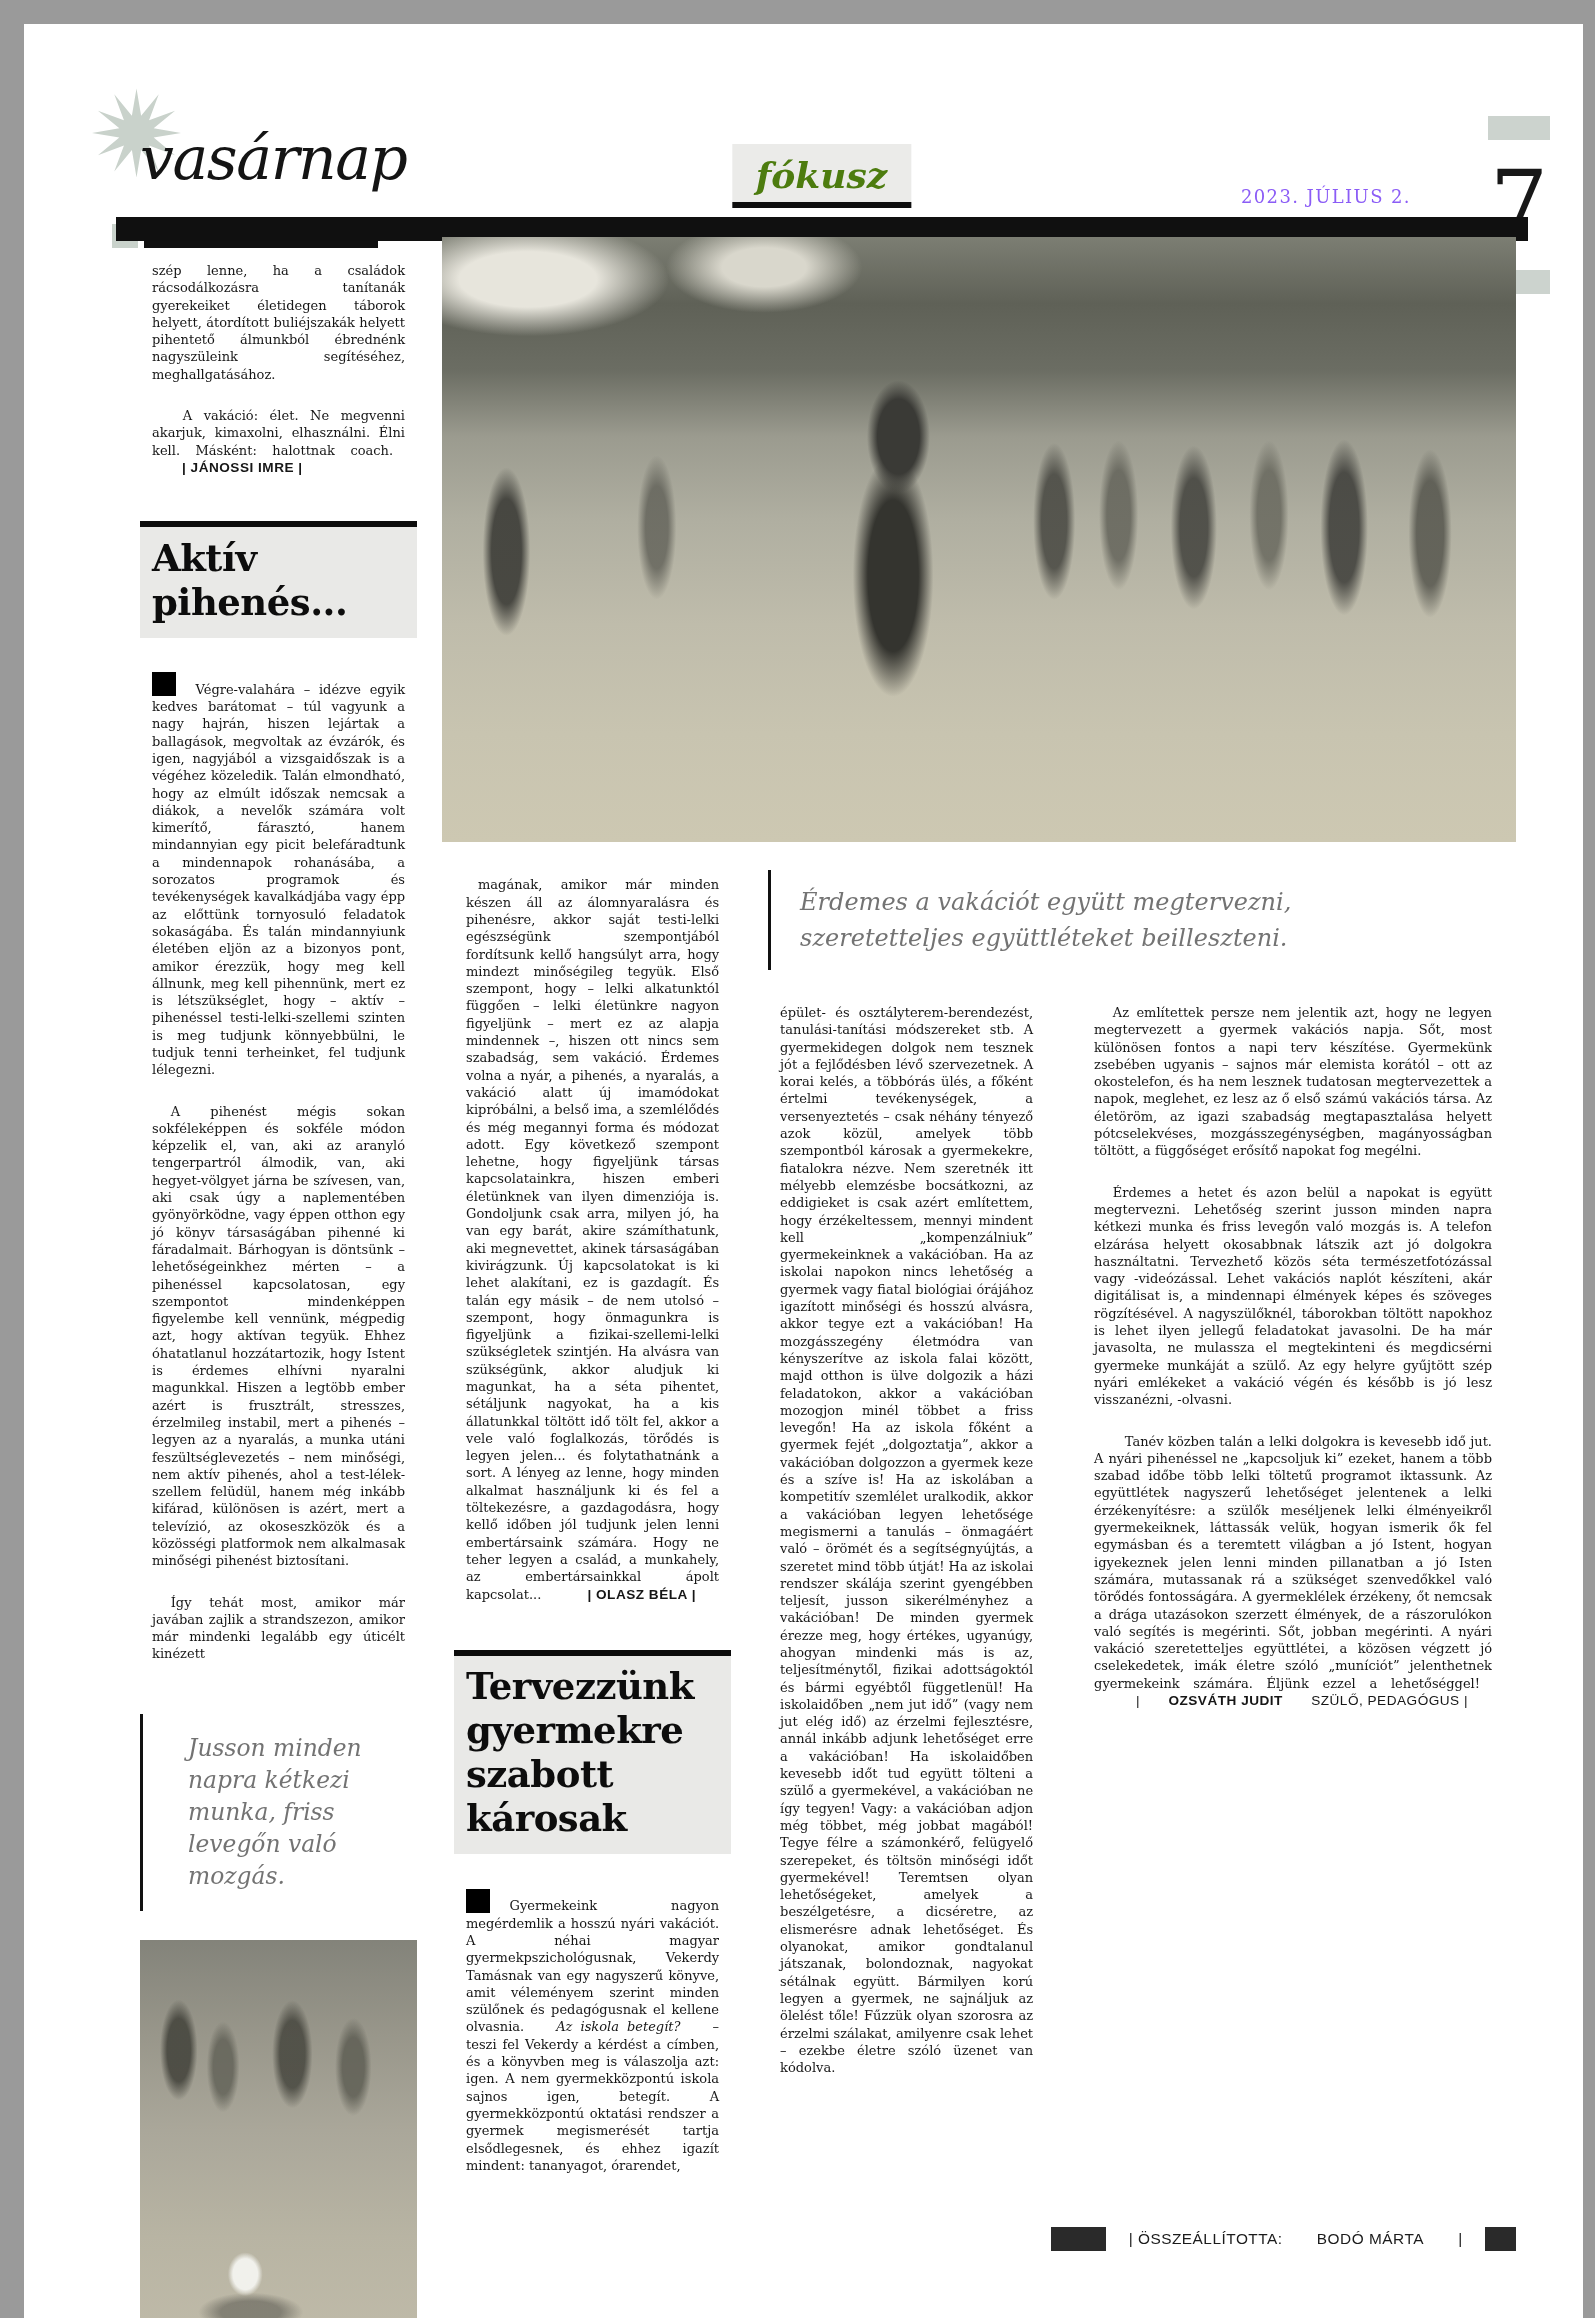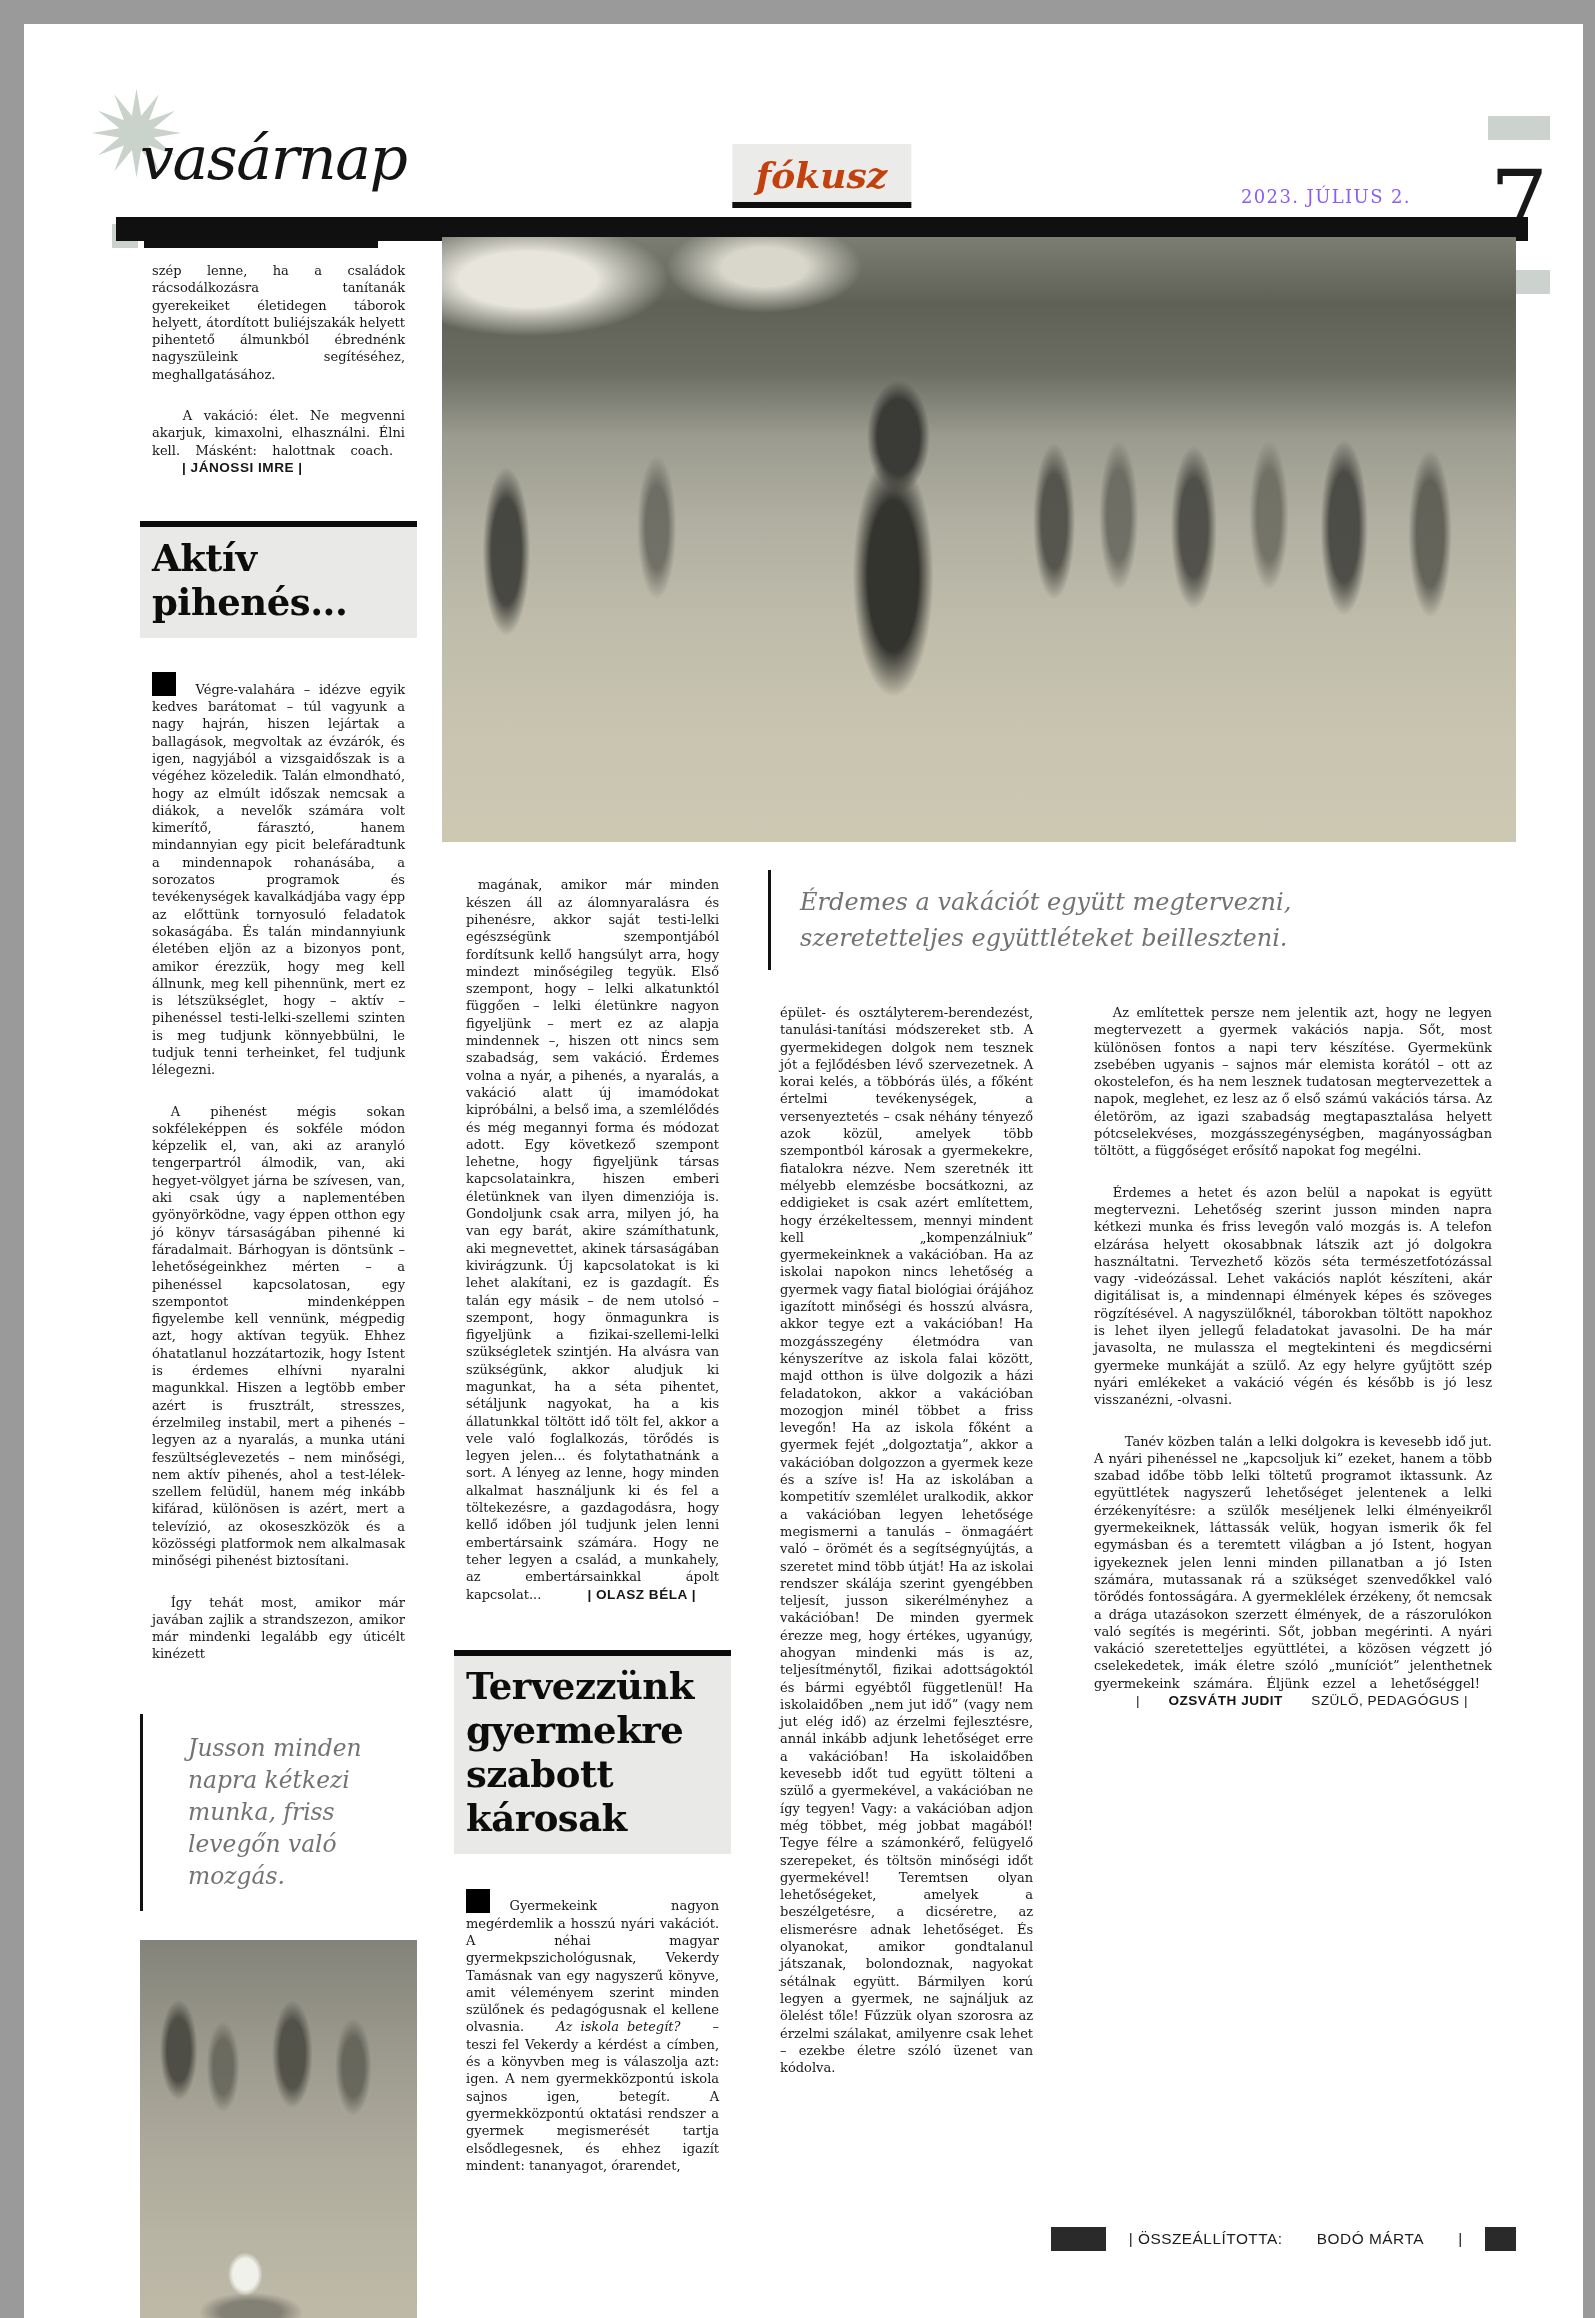--- a/index.html
+++ b/index.html
@@ -13,21 +13,21 @@
   .rule-full { position:absolute; left:92px; width:1412px; top:193px; height:4.2px; background:#101010; }
   .logo-wrap { position:absolute; left:92px; top:70px; width:355px; }
   .sunburst { position:absolute; left:-24px; top:-5.6px; width:89px; height:89px; background:#c9d2cb;
     clip-path:polygon(100% 50%,69.3% 55.2%,93.3% 75%,64.1% 64.1%,75% 93.3%,55.2% 69.3%,50% 100%,44.8% 69.3%,25% 93.3%,35.9% 64.1%,6.7% 75%,30.7% 55.2%,0% 50%,30.7% 44.8%,6.7% 25%,35.9% 35.9%,25% 6.7%,44.8% 30.7%,50% 0%,55.2% 30.7%,75% 6.7%,64.1% 35.9%,93.3% 25%,69.3% 44.8%); }
   .logo-text { position:relative; font-style:italic; font-size:60px; line-height:1.35; letter-spacing:-1.4px; color:#141414; }
   .logo-underline { display:flex; gap:5.6px; margin-top:0.9px; margin-left:-28px; }
   .logo-underline .sq { width:26px; height:11.2px; background:#c9d2cb; }
   .logo-underline .bar { width:234px; height:11.2px; background:#111; }
   .section-wrap { position:absolute; left:50%; top:108px; transform:translateX(-50%); }
   .section-box { background:#ebebe9; padding:7.5px 24px 3.7px; border-bottom:6px solid #0e0e0e;
-    font-style:italic; font-weight:bold; font-size:36px; line-height:1.3; color:#c2410c; }
+    font-style:italic; font-weight:bold; font-size:36px; line-height:1.3; color:#4d7c0f; }
   .date { position:absolute; right:196px; top:150px; font-size:18px; letter-spacing:1.4px; color:#8b5cf6; white-space:nowrap; }
   .pageno-wrap { position:absolute; right:69px; top:80px; width:62px; display:flex; flex-direction:column; align-items:center; }
   .graybar { width:62px; height:12px; background:#ccd3ce; }
   .pageno { font-size:92px; line-height:1.15; color:#181818; }
   
   .content { position:absolute; left:92px; top:201px; width:1412px;
     display:grid; grid-template-columns:repeat(4,1fr); grid-template-rows:605px 138px auto; column-gap:13px; }
   .col1 { grid-column:1; grid-row:1 / 4; padding-top:13px; }
   .main-photo { grid-column:2 / 5; grid-row:1; }
   .col2 { grid-column:2; grid-row:2 / 4; padding-top:22.4px; }

